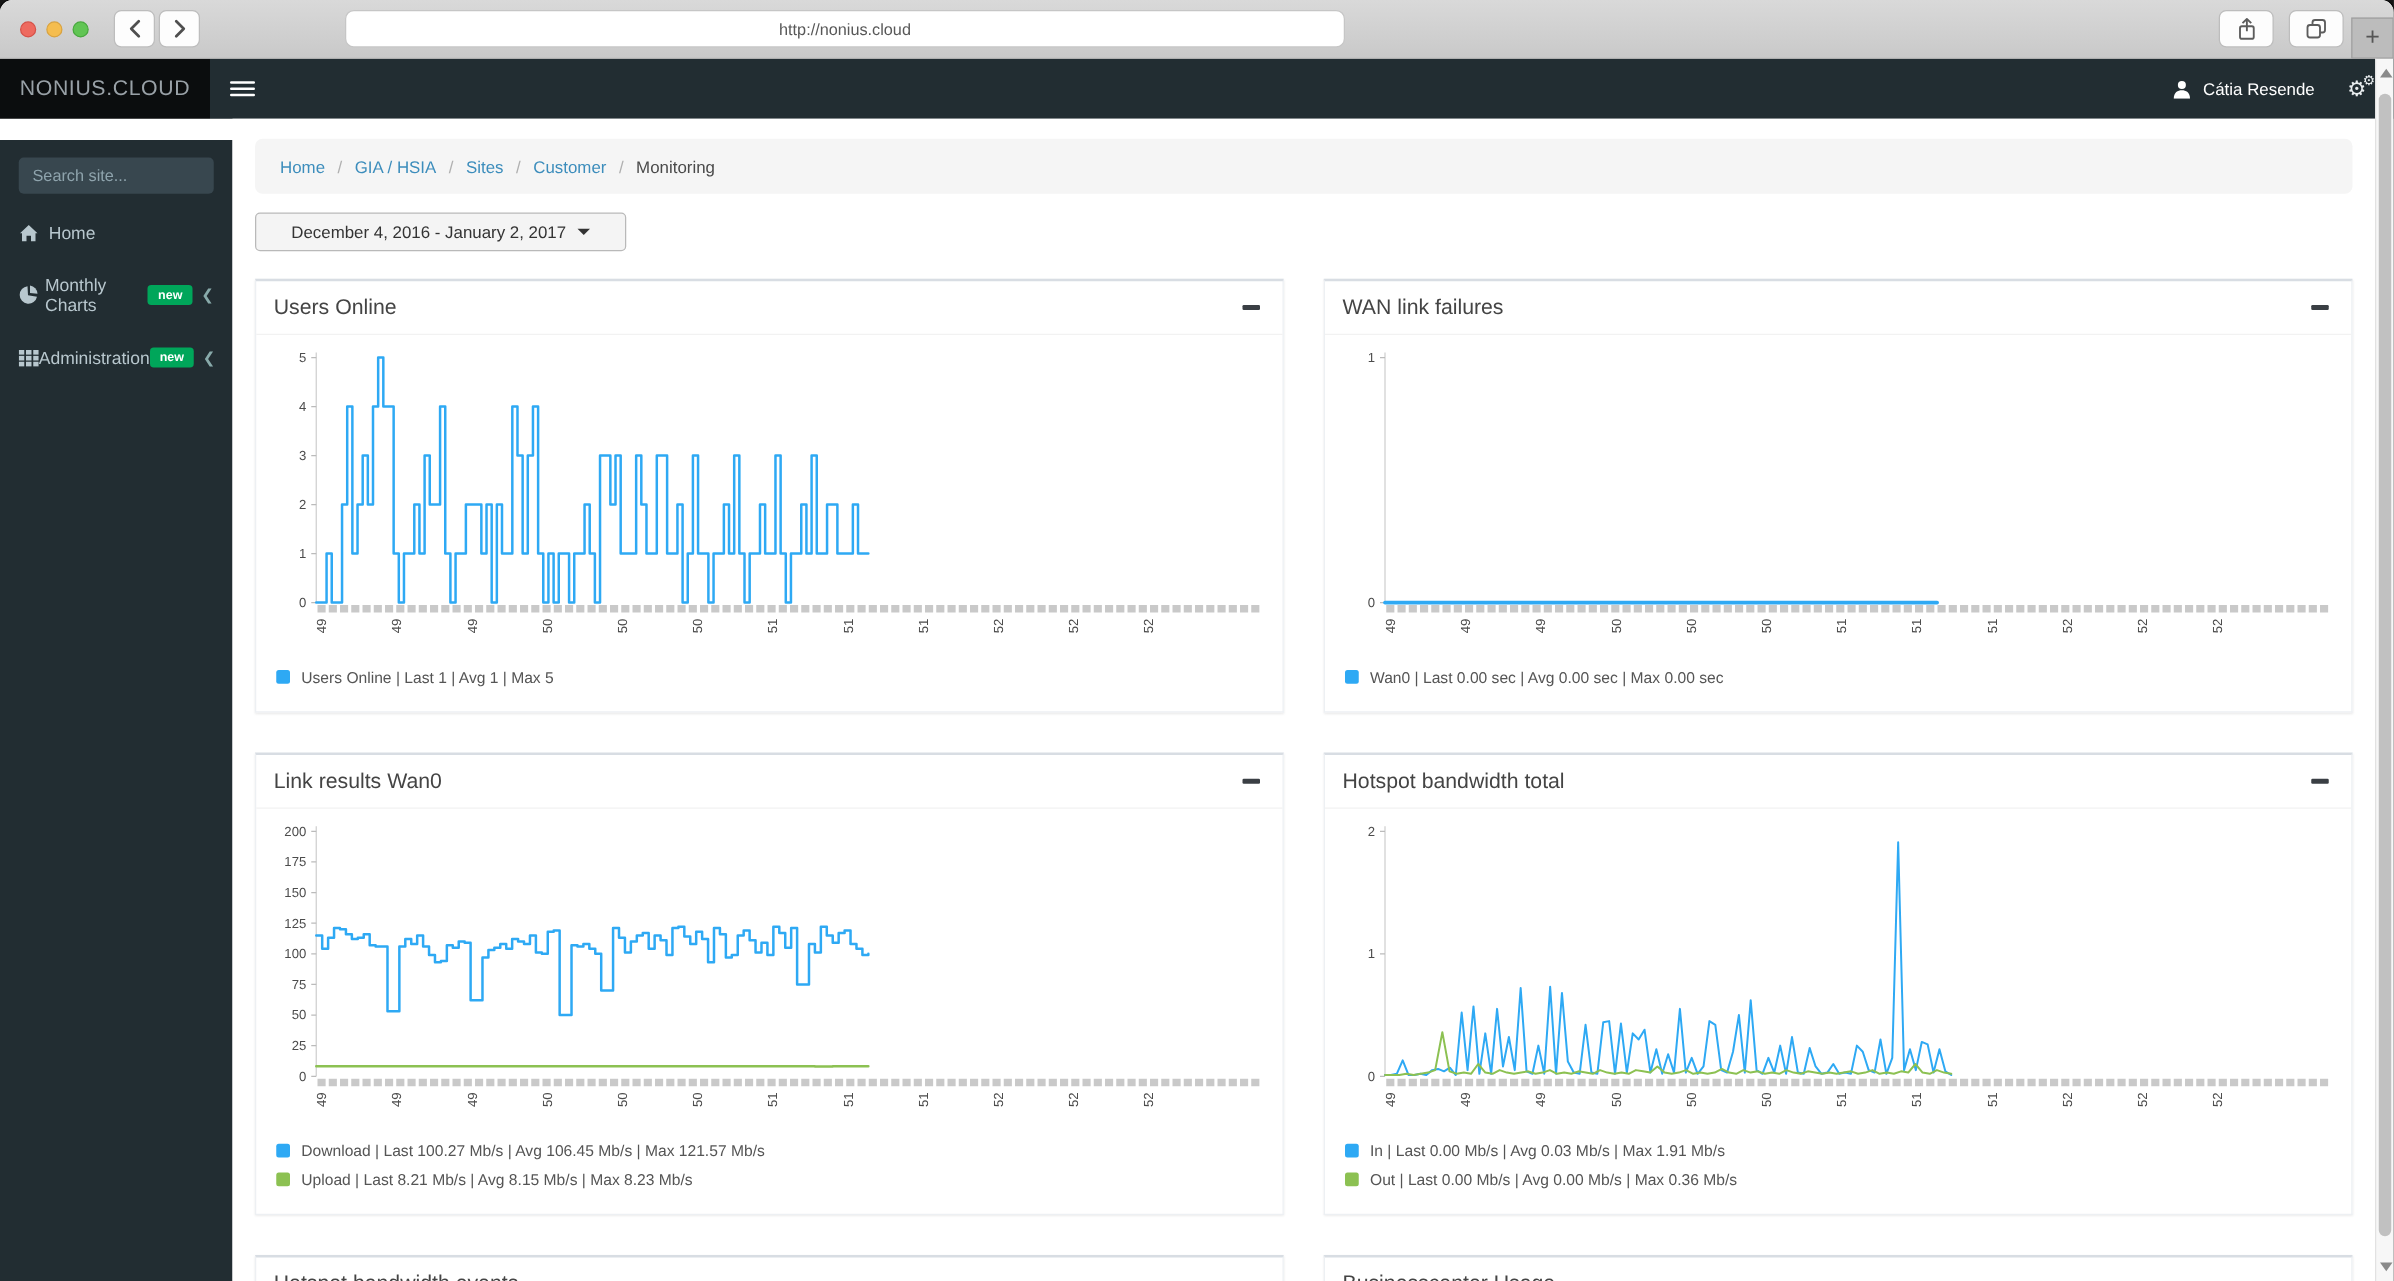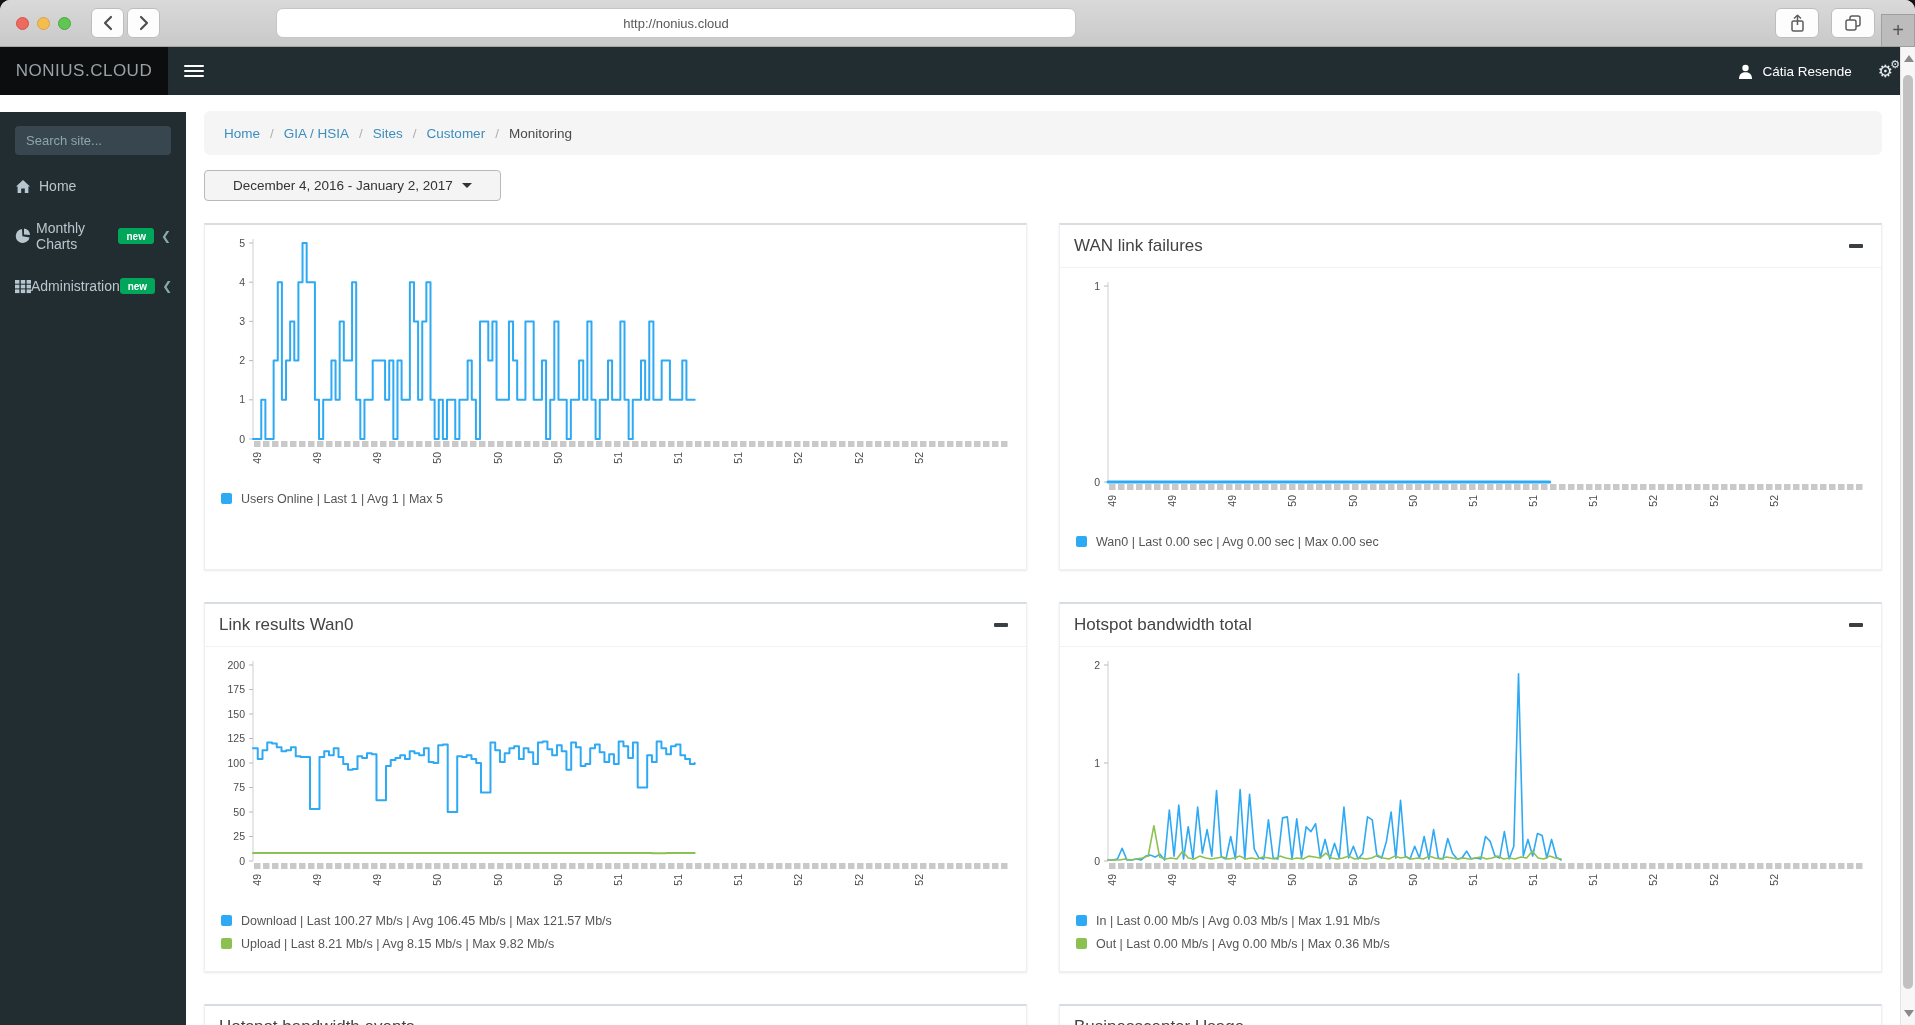--- a/index.html
+++ b/index.html
@@ -222,20 +222,26 @@
       </div>
 
       <div class="datebtn">
         <span>December 4, 2016 - January 2, 2017</span>
         <span class="caret"></span>
       </div>
 
       <div class="grid">
 
         <div class="panel">
+          <div class="panel-header">
+            <span class="panel-title">Users Online</span>
+            <span class="collapse-btn">
+                <i></i>
+              </span>
+          </div>
           <div class="panel-body">
             <div class="chart"><svg width="797" height="250">
                   <line x1="36" y1="6" x2="36" y2="206" stroke="#cfcfcf" stroke-width="1"></line>
                   <line x1="32" y1="206" x2="36" y2="206" stroke="#bbb" stroke-width="1"></line>
                   <text x="28" y="209.5" text-anchor="end" font-size="10.5" fill="#4c4c4c" font-family="Liberation Sans, sans-serif">0</text>
                   <line x1="32" y1="166.8" x2="36" y2="166.8" stroke="#bbb" stroke-width="1"></line>
                   <text x="28" y="170.3" text-anchor="end" font-size="10.5" fill="#4c4c4c" font-family="Liberation Sans, sans-serif">1</text>
                   <line x1="32" y1="127.6" x2="36" y2="127.6" stroke="#bbb" stroke-width="1"></line>
                   <text x="28" y="131.1" text-anchor="end" font-size="10.5" fill="#4c4c4c" font-family="Liberation Sans, sans-serif">2</text>
                   <line x1="32" y1="88.4" x2="36" y2="88.4" stroke="#bbb" stroke-width="1"></line>
@@ -599,21 +605,21 @@
                   <polyline points="36,93.30000000000001 40.7491935483871,93.30000000000001 40.7491935483871,104.08 45.498387096774195,104.08 45.498387096774195,95.26 50.24758064516129,95.26 50.24758064516129,87.42 54.99677419354839,87.42 54.99677419354839,88.4 59.74596774193548,88.4 59.74596774193548,92.32000000000001 64.49516129032259,92.32000000000001 64.49516129032259,96.24 69.24435483870968,96.24 69.24435483870968,95.26 73.99354838709678,95.26 73.99354838709678,92.32000000000001 78.74274193548386,92.32000000000001 78.74274193548386,101.14 83.49193548387096,101.14 83.49193548387096,102.11999999999999 88.24112903225806,102.11999999999999 88.24112903225806,102.11999999999999 92.99032258064516,102.11999999999999 92.99032258064516,154.06 97.73951612903224,154.06 97.73951612903224,154.06 102.48870967741935,154.06 102.48870967741935,102.11999999999999 107.23790322580645,102.11999999999999 107.23790322580645,96.24 111.98709677419355,96.24 111.98709677419355,100.16 116.73629032258064,100.16 116.73629032258064,93.30000000000001 121.48548387096773,93.30000000000001 121.48548387096773,102.11999999999999 126.23467741935484,102.11999999999999 126.23467741935484,108.98 130.98387096774192,108.98 130.98387096774192,114.85999999999999 135.73306451612902,114.85999999999999 135.73306451612902,113.88000000000001 140.48225806451612,113.88000000000001 140.48225806451612,101.14 145.23145161290321,101.14 145.23145161290321,103.1 149.9806451612903,103.1 149.9806451612903,98.19999999999999 154.72983870967738,98.19999999999999 154.72983870967738,99.17999999999999 159.47903225806448,99.17999999999999 159.47903225806448,145.23999999999998 164.2282258064516,145.23999999999998 164.2282258064516,145.23999999999998 168.9774193548387,145.23999999999998 168.9774193548387,110.94 173.7266129032258,110.94 173.7266129032258,105.06 178.4758064516129,105.06 178.4758064516129,103.1 183.22499999999997,103.1 183.22499999999997,100.16 187.9741935483871,100.16 187.9741935483871,104.08 192.7233870967742,104.08 192.7233870967742,96.24 197.4725806451613,96.24 197.4725806451613,98.19999999999999 202.22177419354836,98.19999999999999 202.22177419354836,100.16 206.97096774193545,100.16 206.97096774193545,93.30000000000001 211.72016129032255,93.30000000000001 211.72016129032255,107.02 216.46935483870968,107.02 216.46935483870968,108 221.21854838709677,108 221.21854838709677,90.36 225.96774193548384,90.36 225.96774193548384,89.38000000000001 230.71693548387094,89.38000000000001 230.71693548387094,157 235.46612903225804,157 235.46612903225804,157 240.21532258064514,157 240.21532258064514,101.14 244.96451612903223,101.14 244.96451612903223,102.11999999999999 249.71370967741933,102.11999999999999 249.71370967741933,100.16 254.46290322580643,100.16 254.46290322580643,104.08 259.2120967741935,104.08 259.2120967741935,108 263.9612903225806,108 263.9612903225806,137.4 268.7104838709677,137.4 268.7104838709677,137.4 273.45967741935476,137.4 273.45967741935476,87.42 278.20887096774186,87.42 278.20887096774186,95.26 282.95806451612896,95.26 282.95806451612896,107.02 287.7072580645161,107.02 287.7072580645161,98.19999999999999 292.4564516129032,98.19999999999999 292.4564516129032,93.30000000000001 297.2056451612903,93.30000000000001 297.2056451612903,91.34 301.9548387096774,91.34 301.9548387096774,104.08 306.7040322580645,104.08 306.7040322580645,93.30000000000001 311.4532258064516,93.30000000000001 311.4532258064516,97.21999999999998 316.2024193548387,97.21999999999998 316.2024193548387,108.98 320.9516129032258,108.98 320.9516129032258,87.42 325.70080645161283,87.42 325.70080645161283,86.44 330.44999999999993,86.44 330.44999999999993,94.28000000000002 335.19919354838703,94.28000000000002 335.19919354838703,100.16 339.9483870967742,100.16 339.9483870967742,90.36 344.6975806451613,90.36 344.6975806451613,96.24 349.4467741935484,96.24 349.4467741935484,114.85999999999999 354.1959677419355,114.85999999999999 354.1959677419355,87.42 358.9451612903226,87.42 358.9451612903226,92.32000000000001 363.69435483870967,92.32000000000001 363.69435483870967,110.94 368.4435483870967,110.94 368.4435483870967,108.98 373.1927419354838,108.98 373.1927419354838,93.30000000000001 377.9419354838709,93.30000000000001 377.9419354838709,89.38000000000001 382.691129032258,89.38000000000001 382.691129032258,97.21999999999998 387.4403225806451,97.21999999999998 387.4403225806451,107.02 392.1895161290322,107.02 392.1895161290322,99.17999999999999 396.93870967741935,99.17999999999999 396.93870967741935,108.98 401.68790322580645,108.98 401.68790322580645,86.44 406.43709677419355,86.44 406.43709677419355,91.34 411.1862903225806,91.34 411.1862903225806,103.1 415.9354838709677,103.1 415.9354838709677,87.42 420.6846774193548,87.42 420.6846774193548,132.5 425.4338709677419,132.5 425.4338709677419,132.5 430.183064516129,132.5 430.183064516129,100.16 434.9322580645161,100.16 434.9322580645161,107.02 439.6814516129032,107.02 439.6814516129032,86.44 444.4306451612903,86.44 444.4306451612903,93.30000000000001 449.17983870967737,93.30000000000001 449.17983870967737,99.17999999999999 453.92903225806447,99.17999999999999 453.92903225806447,91.34 458.67822580645156,91.34 458.67822580645156,89.38000000000001 463.42741935483866,89.38000000000001 463.42741935483866,100.16 468.17661290322576,100.16 468.17661290322576,104.08 472.92580645161286,104.08 472.92580645161286,108.98 477.67499999999995,108.98 477.67499999999995,108" fill="none" stroke="#2EA9F4" stroke-width="2" stroke-linejoin="round" stroke-linecap="round"></polyline>
                   <polyline points="36,197.964 50.24758064516129,197.964 50.24758064516129,197.964 64.49516129032259,197.964 64.49516129032259,198.062 78.74274193548386,198.062 78.74274193548386,197.964 92.99032258064516,197.964 92.99032258064516,197.964 107.23790322580645,197.964 107.23790322580645,198.062 121.48548387096773,198.062 121.48548387096773,197.964 135.73306451612902,197.964 135.73306451612902,197.964 149.9806451612903,197.964 149.9806451612903,197.964 164.2282258064516,197.964 164.2282258064516,198.062 178.4758064516129,198.062 178.4758064516129,197.964 192.7233870967742,197.964 192.7233870967742,197.964 206.97096774193545,197.964 206.97096774193545,198.062 221.21854838709677,198.062 221.21854838709677,197.964 235.46612903225804,197.964 235.46612903225804,197.964 249.71370967741933,197.964 249.71370967741933,197.964 263.9612903225806,197.964 263.9612903225806,198.062 278.20887096774186,198.062 278.20887096774186,197.964 292.4564516129032,197.964 292.4564516129032,197.964 306.7040322580645,197.964 306.7040322580645,198.062 320.9516129032258,198.062 320.9516129032258,197.964 335.19919354838703,197.964 335.19919354838703,197.964 349.4467741935484,197.964 349.4467741935484,198.062 363.69435483870967,198.062 363.69435483870967,197.964 377.9419354838709,197.964 377.9419354838709,197.964 392.1895161290322,197.964 392.1895161290322,197.964 406.43709677419355,197.964 406.43709677419355,198.062 420.6846774193548,198.062 420.6846774193548,197.964 434.9322580645161,197.964 434.9322580645161,198.258 449.17983870967737,198.258 449.17983870967737,198.062 463.42741935483866,198.062 463.42741935483866,197.964 477.67499999999995,197.964 477.67499999999995,197.964" fill="none" stroke="#8CC152" stroke-width="2" stroke-linejoin="round" stroke-linecap="round"></polyline>
                 </svg></div>
             <div class="legend">
               <div class="legend-row">
                 <span class="legend-square" style="background: rgb(46, 169, 244);"></span>
                 <span>Download | Last 100.27 Mb/s | Avg 106.45 Mb/s | Max 121.57 Mb/s</span>
               </div>
               <div class="legend-row">
                 <span class="legend-square" style="background: rgb(140, 193, 82);"></span>
-                <span>Upload | Last 8.21 Mb/s | Avg 8.15 Mb/s | Max 9.82 Mb/s</span>
+                <span>Upload | Last 8.21 Mb/s | Avg 8.15 Mb/s | Max 8.23 Mb/s</span>
               </div>
             </div>
           </div>
         </div>
 
         <div class="panel">
           <div class="panel-header">
             <span class="panel-title">Hotspot bandwidth total</span>
             <span class="collapse-btn">
                 <i></i>

